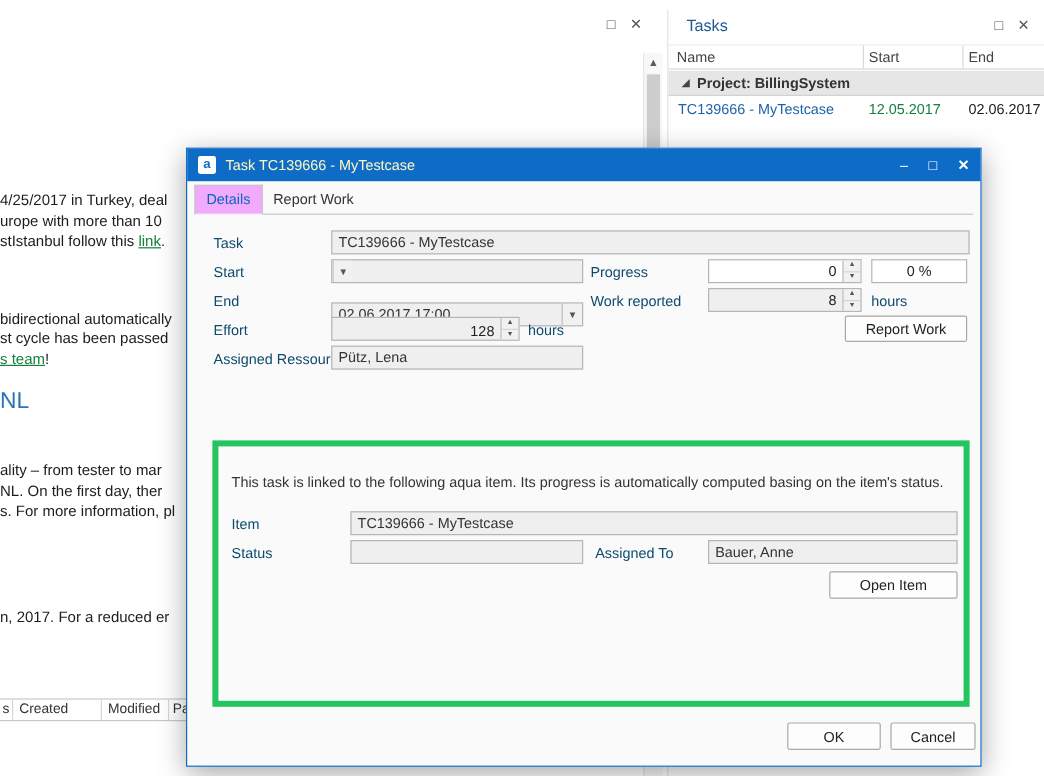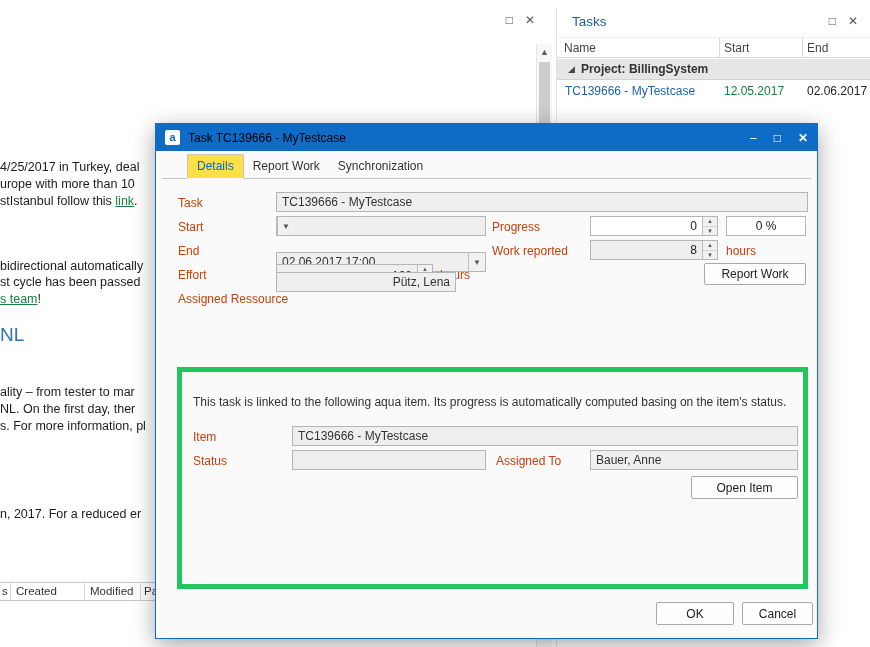--- a/index.html
+++ b/index.html
@@ -31,27 +31,27 @@
   .tp-group .tri { font-size:9px; color:#444; margin-right:6px; font-weight:normal; }
   .tp-row { position:absolute; left:0; top:73px; right:0; height:21px; font-size:12px; }
   .tp-row .cell { position:absolute; top:3px; white-space:nowrap; }
   .tp-link { color:#1e62a8; cursor:pointer; }
 
   
   .dialog { position:absolute; left:155px; top:123px; width:663px; height:516px; background:#fafafa;
             border:1px solid #0e6cc7; box-shadow:0 6px 22px rgba(0,0,0,0.35); z-index:10; }
   .dlg-titlebar { height:27px; background:#0e6cc7; display:flex; align-items:center; padding:0 9px; }
   .dlg-icon { width:15px; height:15px; background:#fff; border-radius:2px; color:#0e6cc7; font-weight:bold; font-size:11px; text-align:center; line-height:15px; }
-  .dlg-title { color:#000000; font-size:12px; margin-left:8px; }
+  .dlg-title { color:#fef9c3; font-size:12px; margin-left:8px; }
   .dlg-controls { margin-left:auto; display:flex; gap:17px; color:#fff; font-size:12px; }
   .dlg-controls .close { font-weight:bold; }
   .tabs { position:absolute; left:6px; right:6px; top:30px; height:25px; border-bottom:1px solid #c6c6c6; display:flex; align-items:flex-end; }
   .tab { padding:4px 9px 5px 9px; font-size:12px; color:#333; cursor:pointer; }
-  .tab.sel { background:#fde047; border:1px solid #c6c6c6; border-bottom:1px solid #fafafa; margin-bottom:-1px; color:#0a64c0;margin-left:25px; }
-  .lbl { position:absolute; font-size:12px; color:#c2410c; white-space:nowrap; }
+  .tab.sel { background:#f0abfc; border:1px solid #c6c6c6; border-bottom:1px solid #fafafa; margin-bottom:-1px; color:#0a64c0; }
+  .lbl { position:absolute; font-size:12px; color:#0c4a6e; white-space:nowrap; }
   .fld { position:absolute; height:20px; background:#efefef; border:1px solid #b5b5b5; font-size:12px; color:#333;
          display:flex; align-items:center; padding:0 5px; overflow:hidden; }
   .fld.white { background:#fff; }
   .fld .val { white-space:nowrap; }
   .combo { padding:0; }
   .combo .val { flex:1; padding:0 5px; }
   .combo-btn { width:17px; height:100%; border-left:1px solid #bdbdbd; background:#f1f1f1; display:flex; align-items:center; justify-content:center; color:#555; font-size:8px; cursor:pointer; }
   .spin { padding:0; }
   .spin .val { flex:1; text-align:right; padding:0 5px; color:#222; }
   .spin-btns { width:15px; height:100%; border-left:1px solid #bdbdbd; background:#f1f1f1; display:flex; flex-direction:column; cursor:pointer; }
@@ -140,21 +140,20 @@
       <span class="dlg-controls">
         <span>–</span>
         <span>□</span>
         <span class="close">✕</span>
       </span>
     </div>
 
     <div class="tabs">
       <span class="tab sel">Details</span>
       <span class="tab">Report Work</span>
-      <span class="tab">Synchronization</span>
     </div>
 
     <span class="lbl" style="left:22px; top:72px;">Task</span>
     <div class="fld" style="left:120px; top:68px; width:532px;">
       <span class="val">TC139666 - MyTestcase</span>
     </div>
 
     <span class="lbl" style="left:22px; top:96px;">Start</span>
     <div class="fld combo" style="left:120px; top:92px; width:210px;">
       <span class="combo-btn">▼</span>
@@ -193,21 +192,21 @@
         <span>▲</span>
         <span>▼</span>
       </span>
     </div>
     <span class="lbl" style="left:284px; top:144px;">hours</span>
     <div class="btn" style="left:548px; top:139px; width:102px; height:22px;">
       <span>Report Work</span>
     </div>
 
     <span class="lbl" style="left:22px; top:168px;">Assigned Ressource</span>
-    <div class="fld" style="left:120px; top:148px; width:180px;justify-content:flex-end;">
+    <div class="fld" style="left:120px; top:164px; width:210px;">
       <span class="val">Pütz, Lena</span>
     </div>
 
     <div class="groupbox">
       <div class="gb-desc">This task is linked to the following aqua item. Its progress is automatically computed basing on the item's status.</div>
 
       <span class="lbl" style="left:11px; top:58px;">Item</span>
       <div class="fld" style="left:110px; top:54px; width:506px;">
         <span class="val">TC139666 - MyTestcase</span>
       </div>

